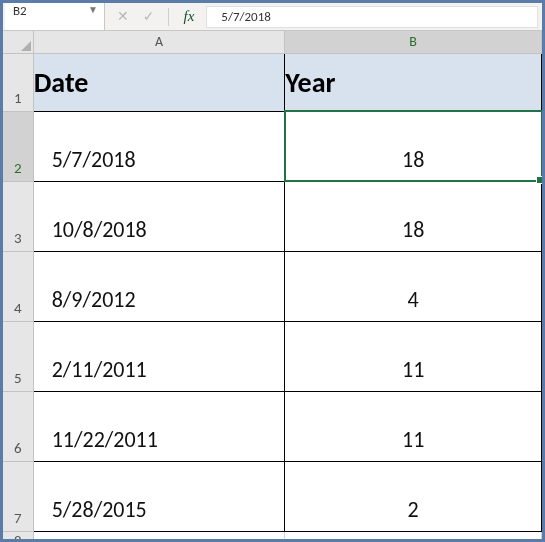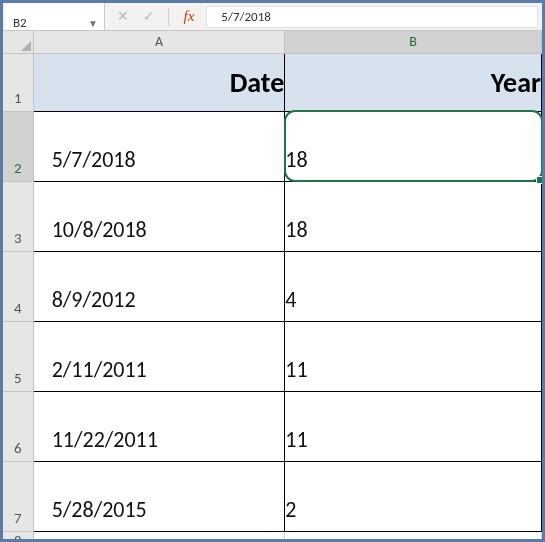--- a/index.html
+++ b/index.html
@@ -17,24 +17,24 @@
     display: flex;
     align-items: center;
     height: 28px;
     background: #f3f2f1;
     border-bottom: 1px solid #c7c7c7;
     font-size: 13px;
     color: #444;
   }
   .namebox-wrap {
     display: flex;
-    align-items: flex-end;
+    align-items: flex-start;
     border-right: 1px solid #c7c7c7;
     height: 100%;
-    padding: 7px 6px 0 8px;
+    padding: 0 6px 0 8px;
     min-width: 100px;
     background: #fff;
     margin: 2px 0 2px 2px;
   }
   .namebox {
     flex: 1;
     font-size: 13px;
     color: #333;
   }
   .namebox-dd {
@@ -43,21 +43,21 @@
   }
   .fb-icons {
     display: flex;
     align-items: center;
     gap: 14px;
     padding: 0 12px;
     color: #b8b8b8;
     height: 100%;
   }
   .fb-icons span { font-size: 14px; line-height:1; }
-  .fb-icons .fx { font-style: italic; font-family: 'Times New Roman', serif; color: #c2410c; font-size:15px;}
+  .fb-icons .fx { font-style: italic; font-family: 'Times New Roman', serif; color: #14532d; font-size:15px;}
   .fb-divider {
     width: 1px;
     height: 18px;
     background: #d0d0d0;
   }
   .fb-value {
     flex: 1;
     padding-left: 14px;
     color: #333;
     background:#fff;
@@ -124,27 +124,27 @@
     color: #222;
     background:#fff;
   }
   td.data {
     border: 1px solid #000;
     padding: 0 0 8px 18px;
     vertical-align: bottom;
     font-size: 22px;
     color: #111;
   }
-  td.data.center { padding-left:0; padding-right:0;border-radius:10px;}
+  td.data.center { text-align: center; padding-left:0; padding-right:0;}
   td.header {
     background: #d8e1ee;
     border: 1px solid #000;
     font-size: 28px;
     font-weight: bold;
-    text-align: right;
+    text-align: left;
     color: #000;
     vertical-align: middle;
     padding:0;
   }
   td.selected-cell {
     outline: 2px solid #217346;
     outline-offset: -1px;
     position: relative;
   }
   td.selected-cell::after {

